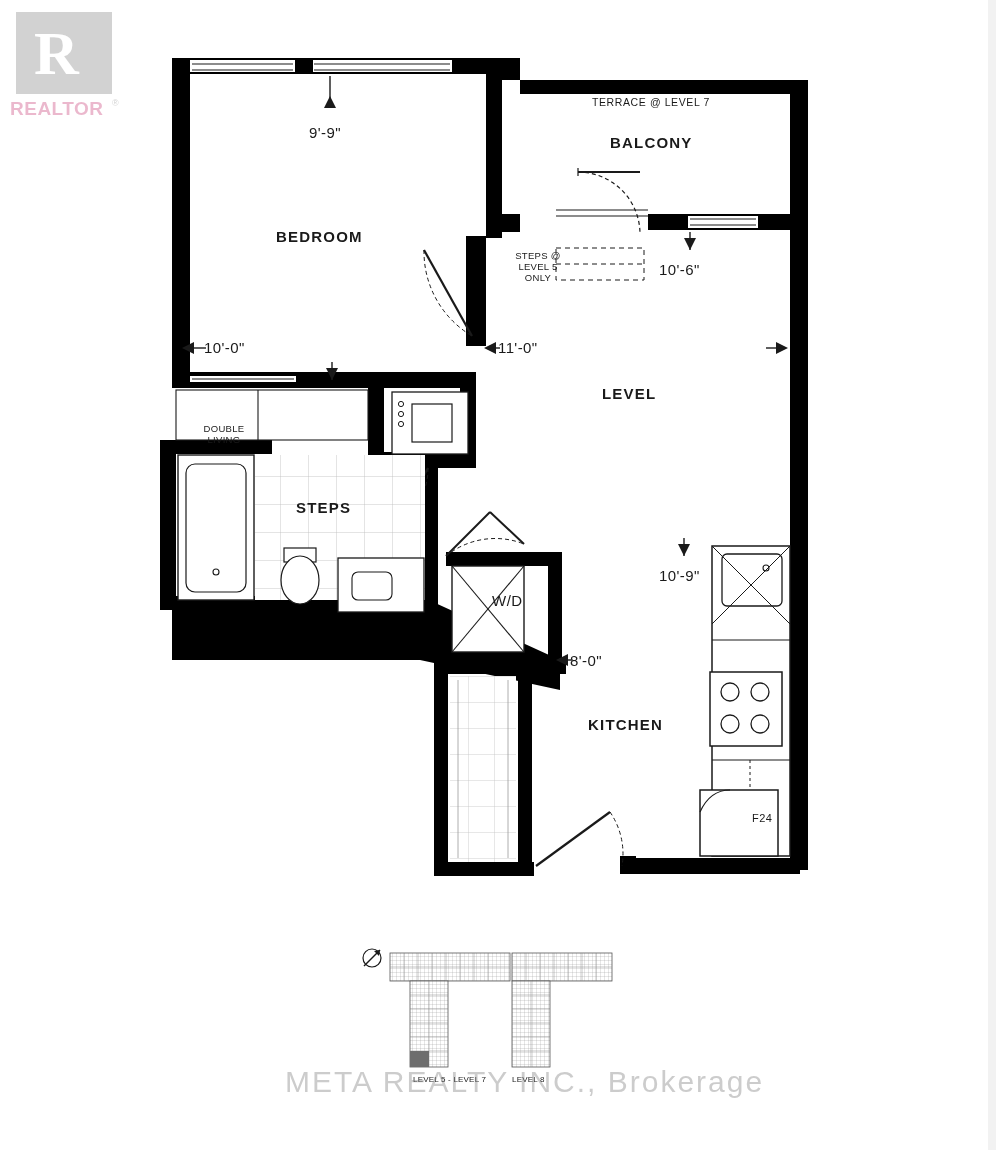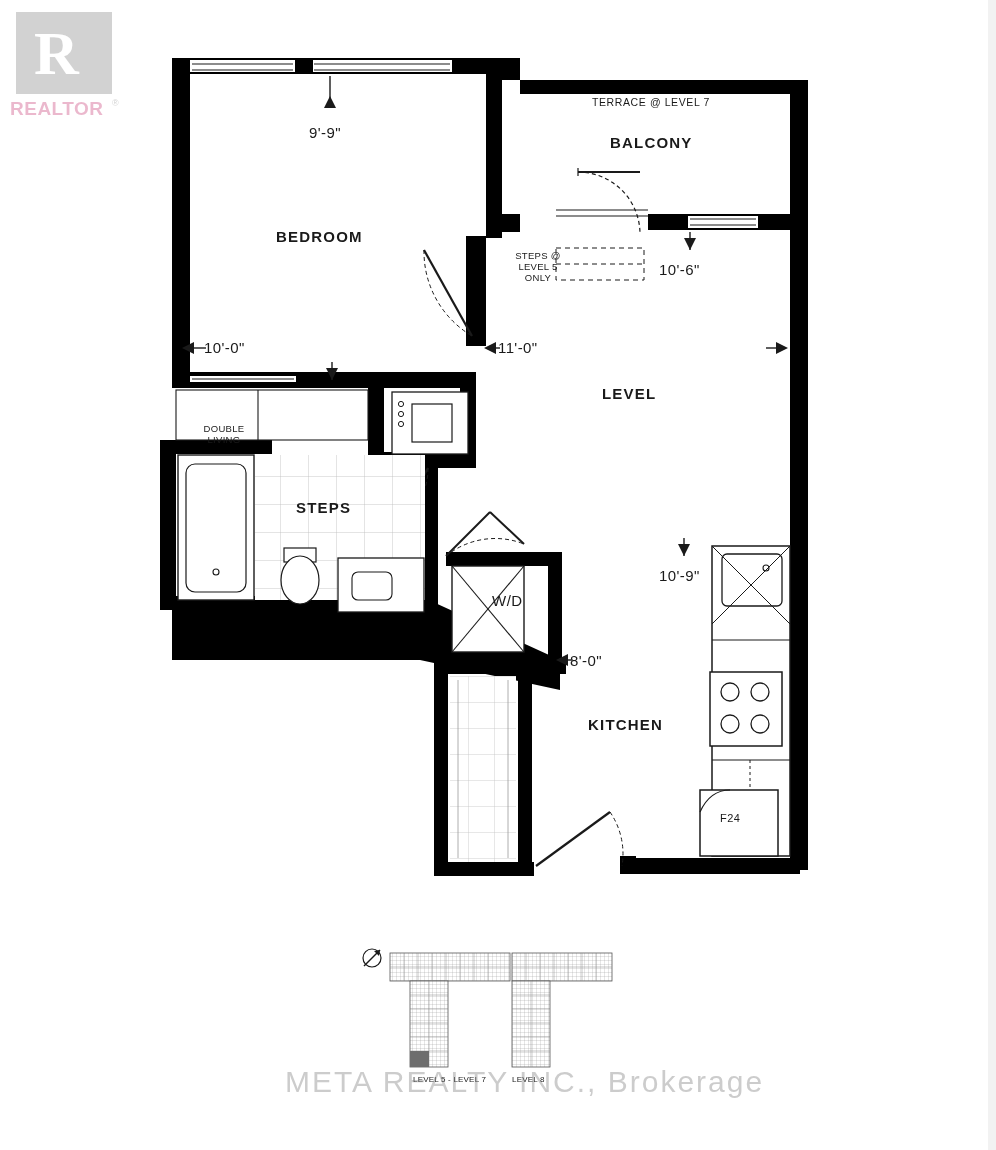--- a/index.html
+++ b/index.html
@@ -373,21 +373,21 @@
 <div class="lbl dim" style="left:570px; top:652px;">8'-0"</div>
 
 <div class="lbl small" style="left:592px; top:96px;">TERRACE @ LEVEL 7</div>
 <div class="lbl tiny" style="left:506px; top:251px; width:64px;">STEPS @
 LEVEL 5
 ONLY</div>
 <div class="lbl tiny" style="left:186px; top:424px; width:76px;">DOUBLE
 LIVING</div>
 
 <div class="lbl tiny" style="left:492px; top:592px; font-size:15px; letter-spacing:.5px;">W/D</div>
-<div class="lbl tiny" style="left:720px; top:812px; font-size:11px; letter-spacing:.5px;">F24</div>
+<div class="lbl tiny" style="left:752px; top:812px; font-size:11px; letter-spacing:.5px;">F24</div>
 
 <div class="lbl keylbl" style="left:413px; top:1075px;">LEVEL 5 - LEVEL 7</div>
 <div class="lbl keylbl" style="left:512px; top:1075px;">LEVEL 8</div>
 
 <div id="realtor-logo">
   <div class="box"></div>
   <div class="rglyph">R</div>
   <div class="rtext">REALTOR</div>
   <div class="reg">®</div>
 </div>

